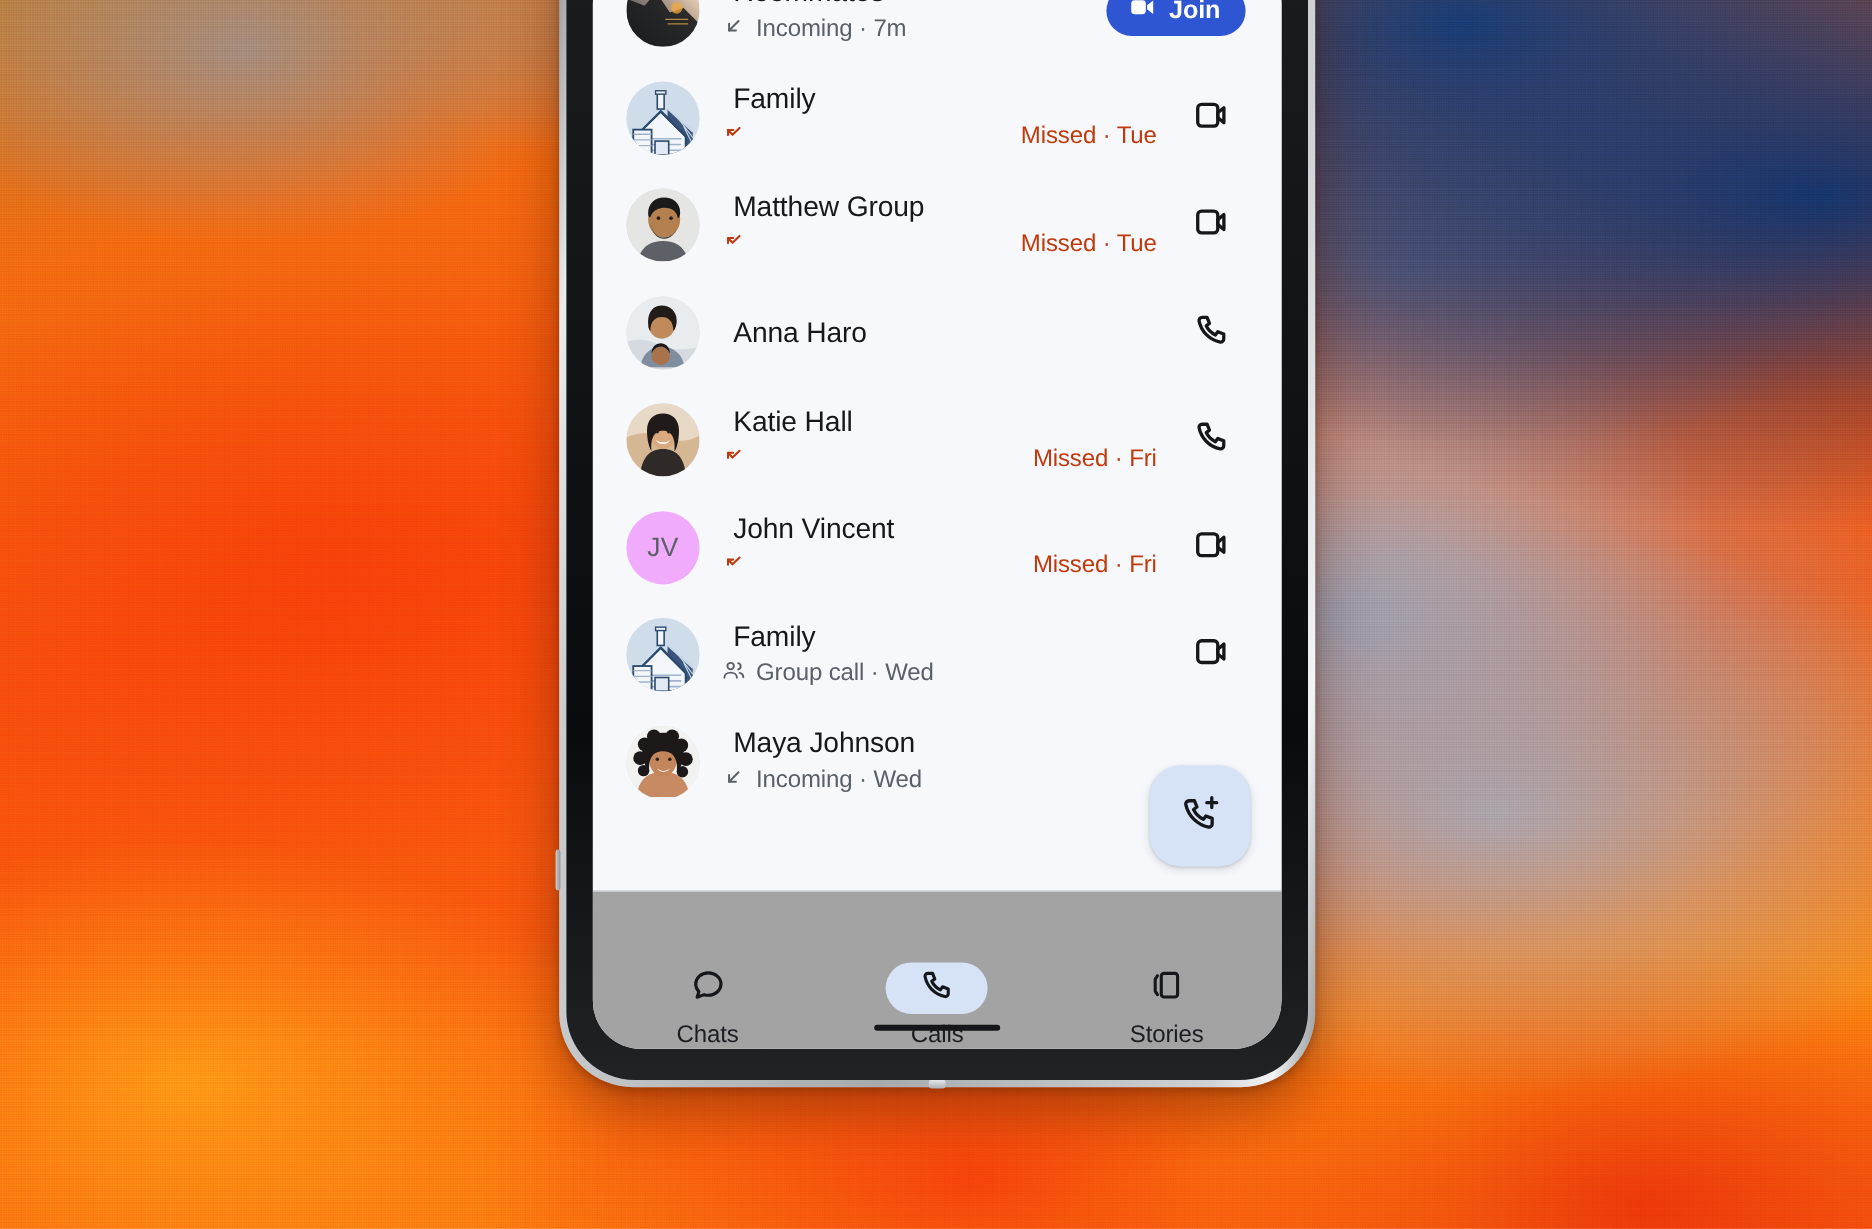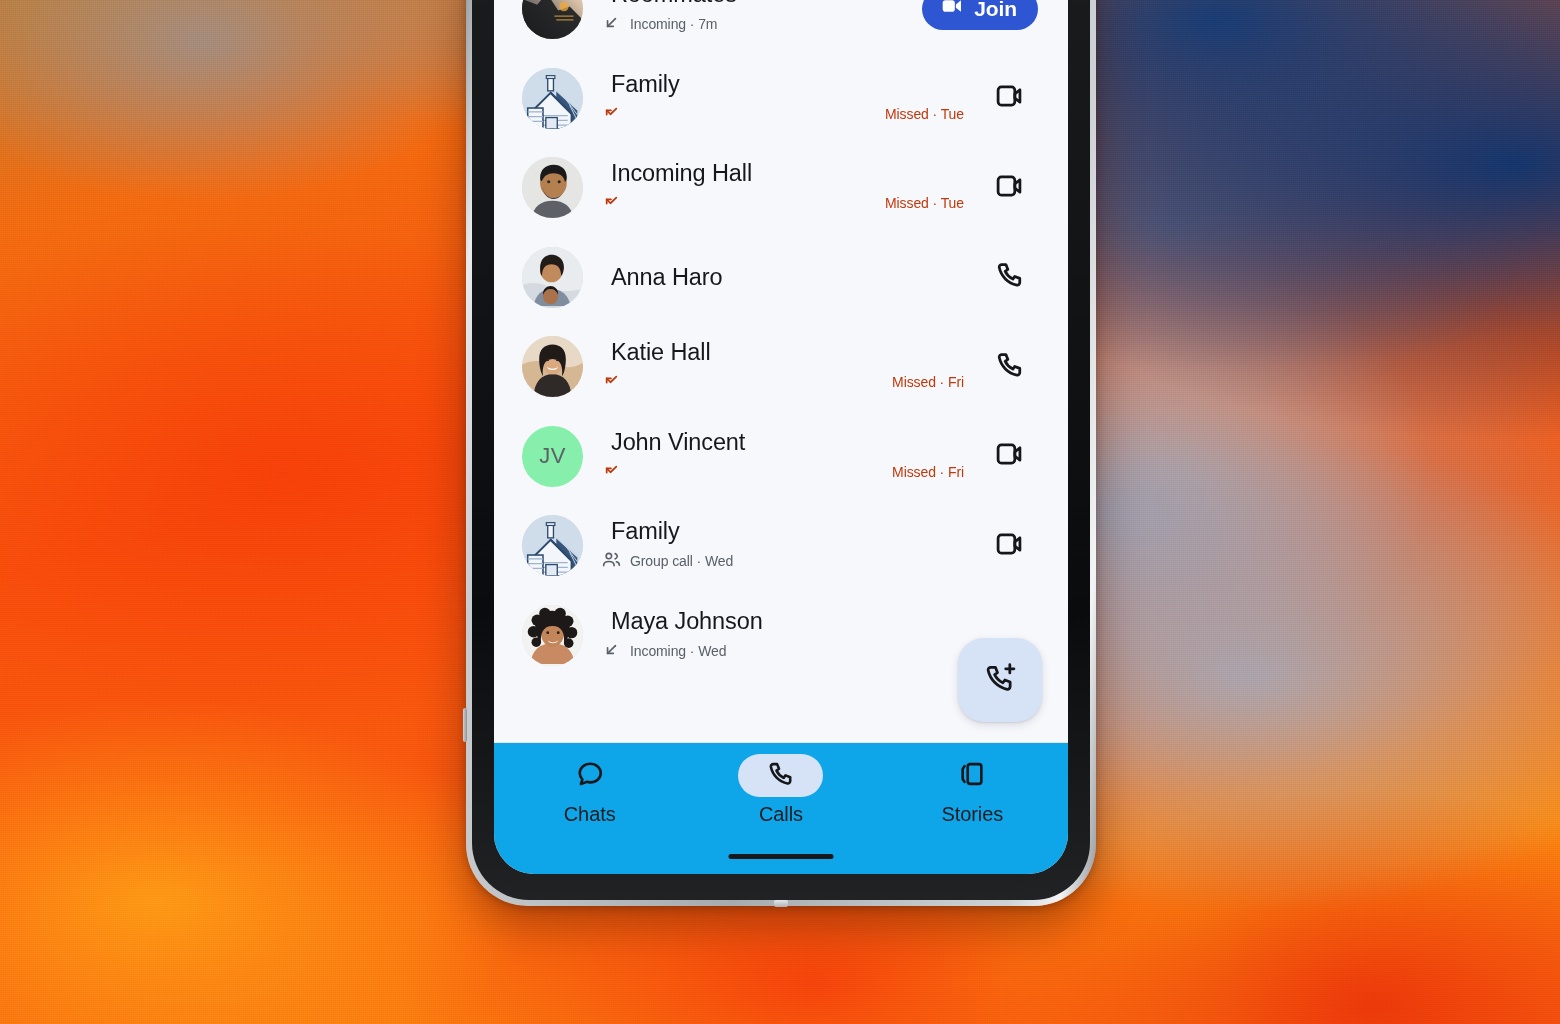--- a/index.html
+++ b/index.html
@@ -101,21 +101,21 @@
   .row-text { flex: 1 1 auto; min-width: 0; }
   .row-name {
     font-size: 23.5px; color: #16181c; line-height: 1.16;
     white-space: nowrap; overflow: hidden; text-overflow: ellipsis;
     letter-spacing: -.1px;
     margin-left: 10px;
   }
   .row-sub {
     display: flex; align-items: center; gap: 8px;
     margin-top: 4px;
-    font-size: 14px; color: #5a6069; letter-spacing: -.1px;
+    font-size: 20px; color: #5a6069; letter-spacing: -.1px;
   }
   .row-sub.missed { color: #c0390c; justify-content: space-between; }
   .row-sub .sub-icon { flex: 0 0 auto; display: block; }
   .row-action {
     flex: 0 0 auto;
     width: 56px; height: 56px;
     display: flex; align-items: center; justify-content: center;
   }
   .join-btn {
     flex: 0 0 auto;
@@ -137,23 +137,23 @@
     background: #d6e2f5;
     display: flex; align-items: center; justify-content: center;
     box-shadow: 0 3px 8px rgba(20,30,60,.13), 0 1px 2px rgba(20,30,60,.10);
     border: none; cursor: pointer;
   }
 
   
   #bottom-nav {
     position: absolute; left: 0; right: 0; bottom: 0;
     height: 132px;
-    background: #0ea5e9;
+    background: #a3a3a3;
     border-top: 1px solid #e3e5ea;
-    display: flex; align-items: flex-start; justify-content: space-around;
+    display: flex; align-items: flex-end; justify-content: space-around;
     padding-top: 11px;
   }
   .nav-item {
     width: 150px;
     display: flex; flex-direction: column; align-items: center;
     gap: 6px; cursor: pointer;
   }
   .nav-pill {
     width: 85px; height: 43px;
     border-radius: 22px;
@@ -255,21 +255,21 @@
                 <rect width="64" height="64" fill="#e5e5e3"></rect>
                 <path d="M10 64c2-12 10-18 22-18s20 6 22 18z" fill="#5d6066"></path>
                 <ellipse cx="33" cy="27" rx="14" ry="16" fill="#b4804f"></ellipse>
                 <path d="M19 22c0-9 6-14 14-14s14 5 14 13c0 3-1 5-2 5-1-5-4-9-12-9-6 0-10 3-12 8-1 1-2-1-2-3z" fill="#1b1a1b"></path>
                 <path d="M21 30c2 10 6 14 12 14s10-4 12-13c-2 9-6 12-12 12s-10-4-12-13z" fill="#241f1d" opacity=".9"></path>
                 <circle cx="28" cy="26" r="1.6" fill="#2a2320"></circle>
                 <circle cx="39" cy="26" r="1.6" fill="#2a2320"></circle>
               </svg>
             </div>
             <div class="row-text">
-              <div class="row-name">Incoming Hall</div>
+              <div class="row-name">Matthew Group</div>
               <div class="row-sub missed">
                 <span class="sub-icon"><svg width="21" height="21" viewBox="0 0 24 24" fill="none" stroke="#c0390c" stroke-width="2" stroke-linecap="round" stroke-linejoin="round">
                     <path d="M6.5 9.5 10.8 14 17.5 7.6"></path>
                     <path d="M6.5 14.4v-4.9h4.9"></path>
                   </svg></span>
                 <span>Missed · Tue</span>
               </div>
             </div>
             <div class="row-action">
               <span class="sub-icon"><svg width="34" height="34" viewBox="0 0 24 24" fill="none" stroke="#15171a" stroke-width="1.95" stroke-linecap="round" stroke-linejoin="round">
@@ -322,21 +322,21 @@
                 <span>Missed · Fri</span>
               </div>
             </div>
             <div class="row-action">
               <span class="sub-icon"><svg width="34" height="34" viewBox="0 0 24 24" fill="none" stroke="#15171a" stroke-width="1.95" stroke-linecap="round" stroke-linejoin="round">
                   <path d="M6.2 4.6h2.9l1.4 3.5-1.9 1.4a11.6 11.6 0 0 0 5.4 5.4l1.4-1.9 3.5 1.4v2.9a1.8 1.8 0 0 1-2 1.8A15.8 15.8 0 0 1 4.4 6.6a1.8 1.8 0 0 1 1.8-2z"></path>
                 </svg></span>
             </div>
           </div>
           <div class="call-row">
-            <div class="avatar" style="background: #86efac;">
+            <div class="avatar" style="background: #f0abfc;">
               <div class="initials">JV</div>
             </div>
             <div class="row-text">
               <div class="row-name">John Vincent</div>
               <div class="row-sub missed">
                 <span class="sub-icon"><svg width="21" height="21" viewBox="0 0 24 24" fill="none" stroke="#c0390c" stroke-width="2" stroke-linecap="round" stroke-linejoin="round">
                     <path d="M6.5 9.5 10.8 14 17.5 7.6"></path>
                     <path d="M6.5 14.4v-4.9h4.9"></path>
                   </svg></span>
                 <span>Missed · Fri</span>

